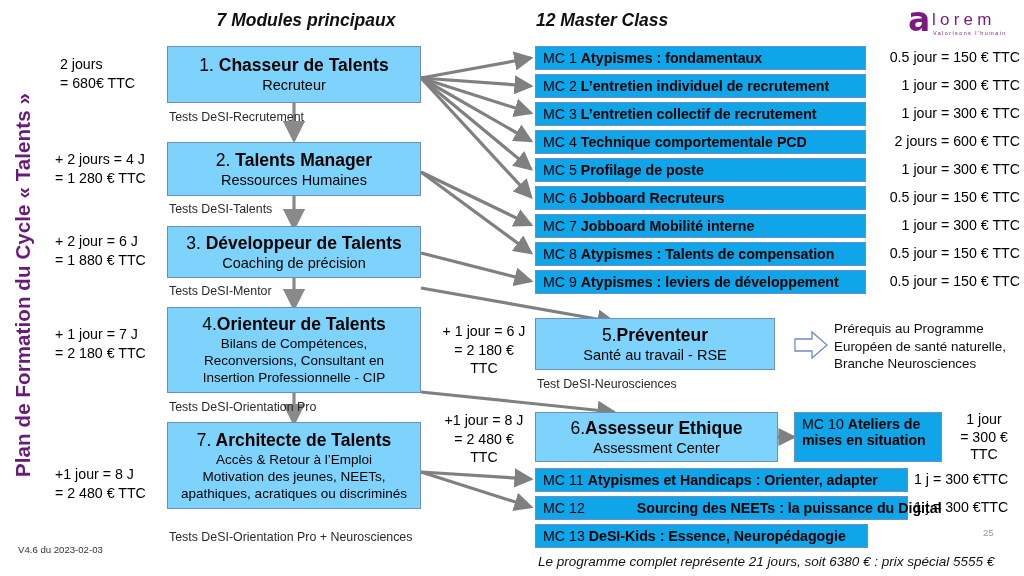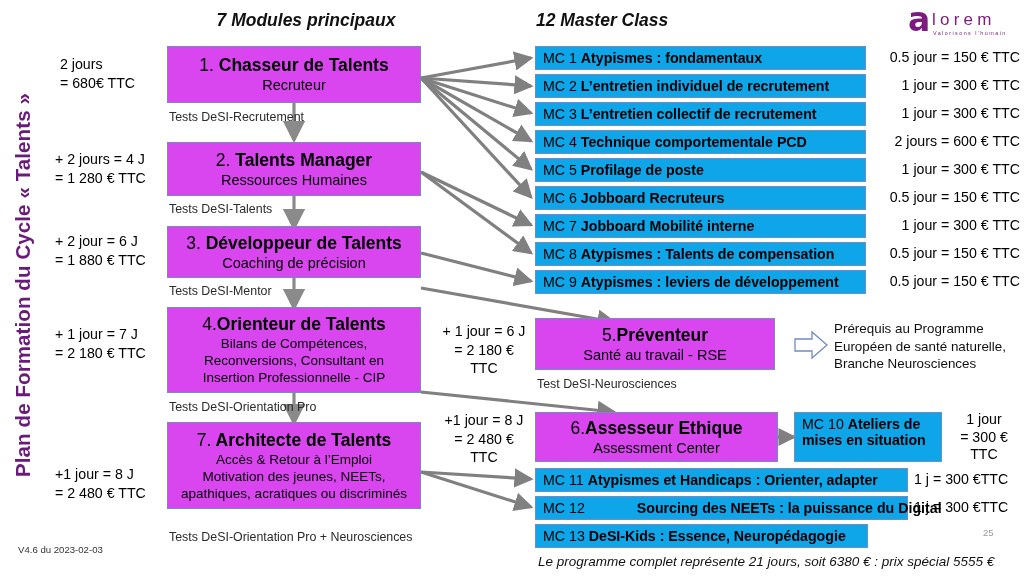--- a/index.html
+++ b/index.html
@@ -45,21 +45,21 @@
     font-family:"Liberation Sans",sans-serif;
   }
   .logo-tag{
     position:absolute;left:25px;top:23px;
     font-size:5.4px;color:#7b1b7e;letter-spacing:1.45px;
     font-family:"Liberation Sans",sans-serif;
   }
 
   
   .mbox{
-    border:1px solid #6f8dc0;background:#d946ef;
+    border:1px solid #6f8dc0;background:#7dd3fc;
     display:flex;flex-direction:column;align-items:center;justify-content:center;
     text-align:center;padding:2px 4px;
   }
   .mbox .t1{font-size:17.5px;font-weight:bold;line-height:21px;}
   .mbox .t1 .num{font-weight:normal;}
   .mbox .t2{font-size:14.5px;line-height:18px;font-weight:normal;}
   .mbox .t3{font-size:13.5px;line-height:17px;font-weight:normal;}
 
   
   .mcbox{

